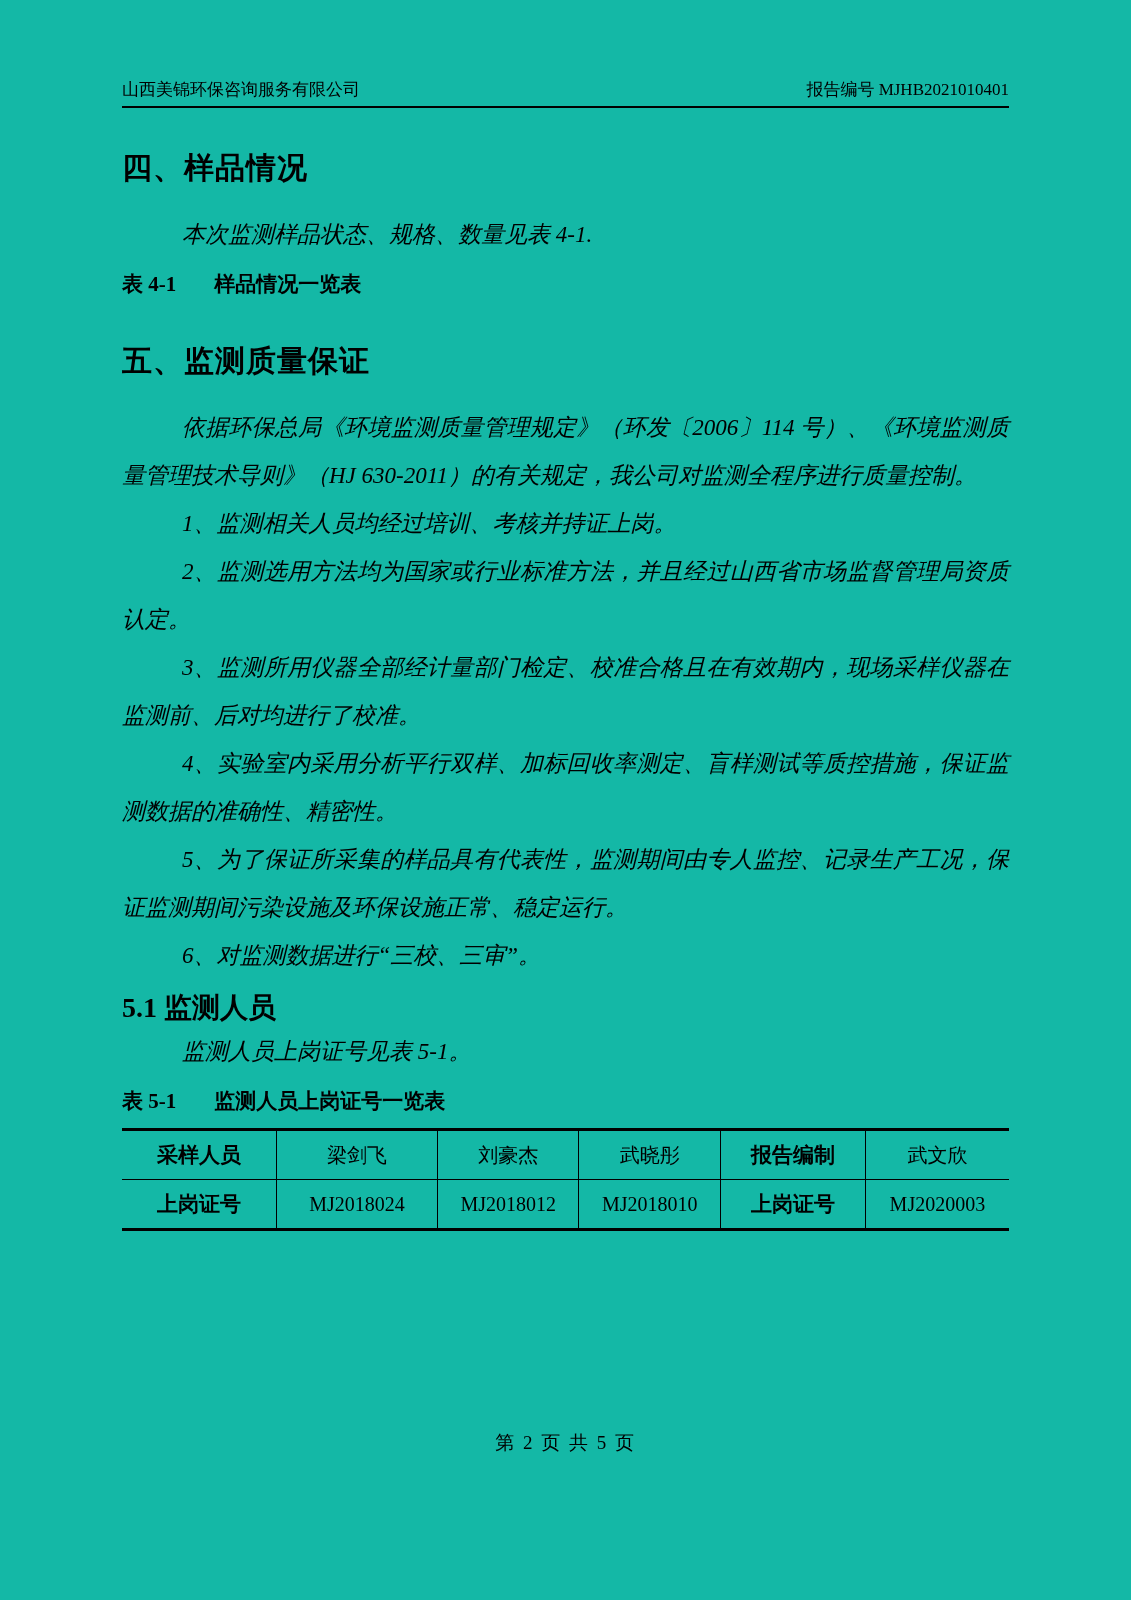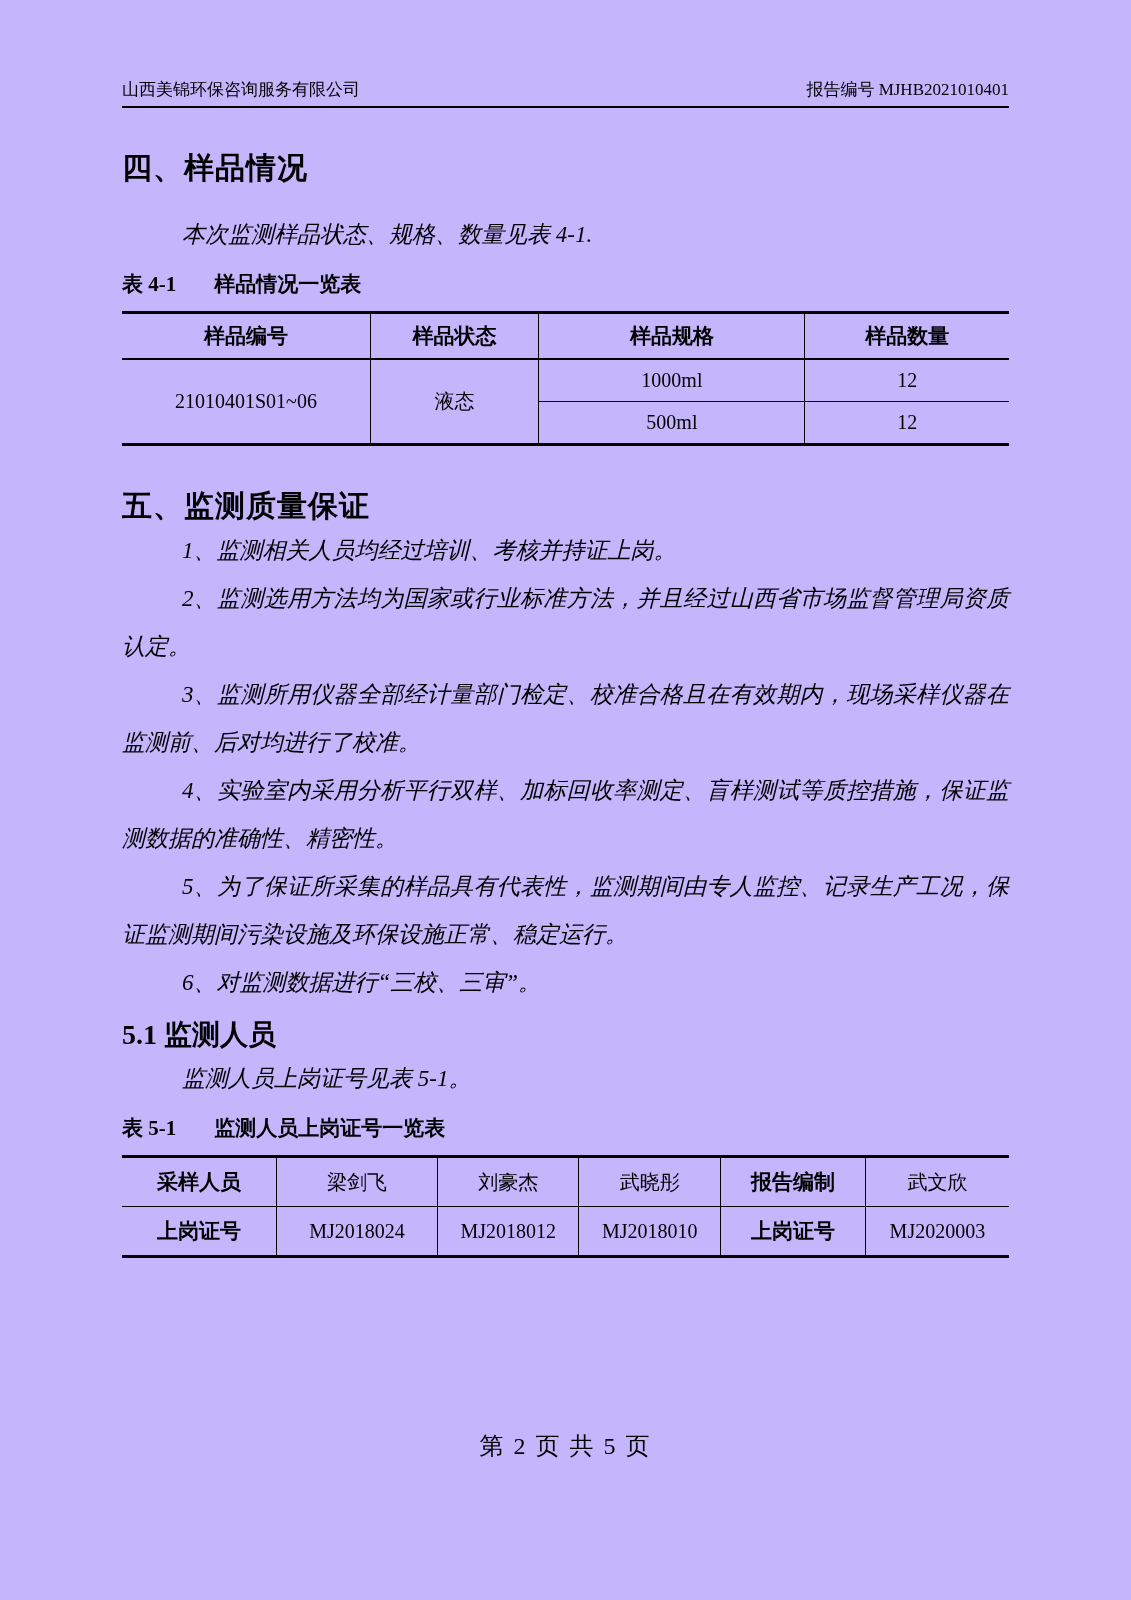--- a/index.html
+++ b/index.html
@@ -2,21 +2,21 @@
 <html><head>
 <meta charset="utf-8">
 <style>
   * { margin: 0; padding: 0; box-sizing: border-box; }
   html, body { background: #9b9b9b; }
   .page {
     position: relative;
     width: 1131px;
     height: 1600px;
     margin: 0 auto;
-    background: #c4b5fd;
+    background: #14b8a6;
     font-family: "Liberation Serif", "DejaVu Serif", serif;
     color: #000000;
     padding: 78px 122px 0 122px;
   }
   
   .pg-header {
     display: flex;
     justify-content: space-between;
     align-items: flex-end;
     font-size: 17px;
@@ -72,21 +72,21 @@
   .t51 th, .t51 td { height: 50px; }
   .t51 .vline { border-left: 1.5px solid #000; }
   .t51 tr.r1 th, .t51 tr.r1 td { border-bottom: 1.5px solid #000; margin-top: 40px; }
   
   .pg-footer {
     position: absolute;
     top: 1430px;
     left: 0;
     width: 100%;
     text-align: center;
-    font-size: 24px;
+    font-size: 19px;
     letter-spacing: 2px;
   }
 </style>
 </head>
 <body>
 
 <div class="page">
 
   <header class="pg-header">
     <span>山西美锦环保咨询服务有限公司</span>
@@ -94,45 +94,24 @@
   </header>
 
   <h1 class="h-sec">四、样品情况</h1>
 
   <p class="body indent mt">本次监测样品状态、规格、数量见表 4-1.</p>
 
   <div class="caption">
     <span class="cap-label">表 4-1</span><span>样品情况一览表</span>
   </div>
 
-  <table class="tbl t41">
-    <thead>
-      <tr>
-        <th style="width:28%">样品编号</th>
-        <th style="width:19%" class="vline">样品状态</th>
-        <th style="width:30%" class="vline">样品规格</th>
-        <th style="width:23%" class="vline">样品数量</th>
-      </tr>
-    </thead>
-    <tbody>
-      <tr>
-        <td rowspan="2">21010401S01~06</td>
-        <td rowspan="2" class="vline">液态</td>
-        <td class="vline hline">1000ml</td>
-        <td class="vline hline">12</td>
-      </tr>
-      <tr>
-        <td class="vline">500ml</td>
-        <td class="vline">12</td>
-      </tr>
-    </tbody>
-  </table>
 
   <h1 class="h-sec">五、监测质量保证</h1>
 
+  <p class="body indent mt">依据环保总局《环境监测质量管理规定》（环发〔2006〕114 号）、《环境监测质量管理技术导则》（HJ 630-2011）的有关规定，我公司对监测全程序进行质量控制。</p>
   <p class="body indent">1、监测相关人员均经过培训、考核并持证上岗。</p>
   <p class="body indent">2、监测选用方法均为国家或行业标准方法，并且经过山西省市场监督管理局资质认定。</p>
   <p class="body indent">3、监测所用仪器全部经计量部门检定、校准合格且在有效期内，现场采样仪器在监测前、后对均进行了校准。</p>
   <p class="body indent">4、实验室内采用分析平行双样、加标回收率测定、盲样测试等质控措施，保证监测数据的准确性、精密性。</p>
   <p class="body indent">5、为了保证所采集的样品具有代表性，监测期间由专人监控、记录生产工况，保证监测期间污染设施及环保设施正常、稳定运行。</p>
   <p class="body indent">6、对监测数据进行“三校、三审”。</p>
 
   <h2 class="h-sub">5.1 监测人员</h2>
 
   <p class="body indent">监测人员上岗证号见表 5-1。</p>

